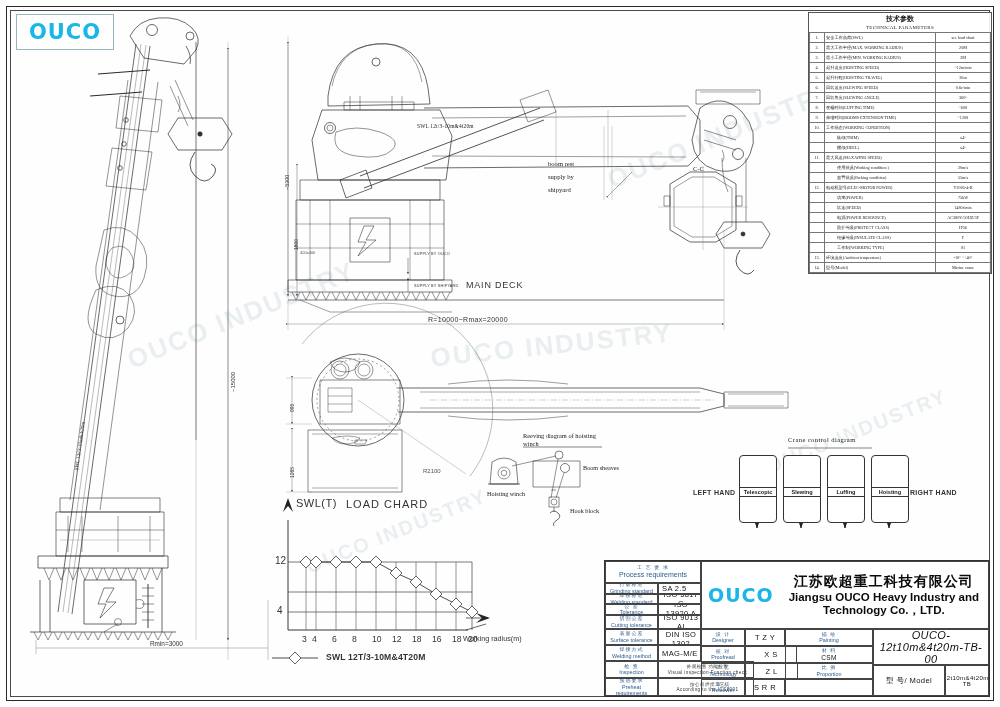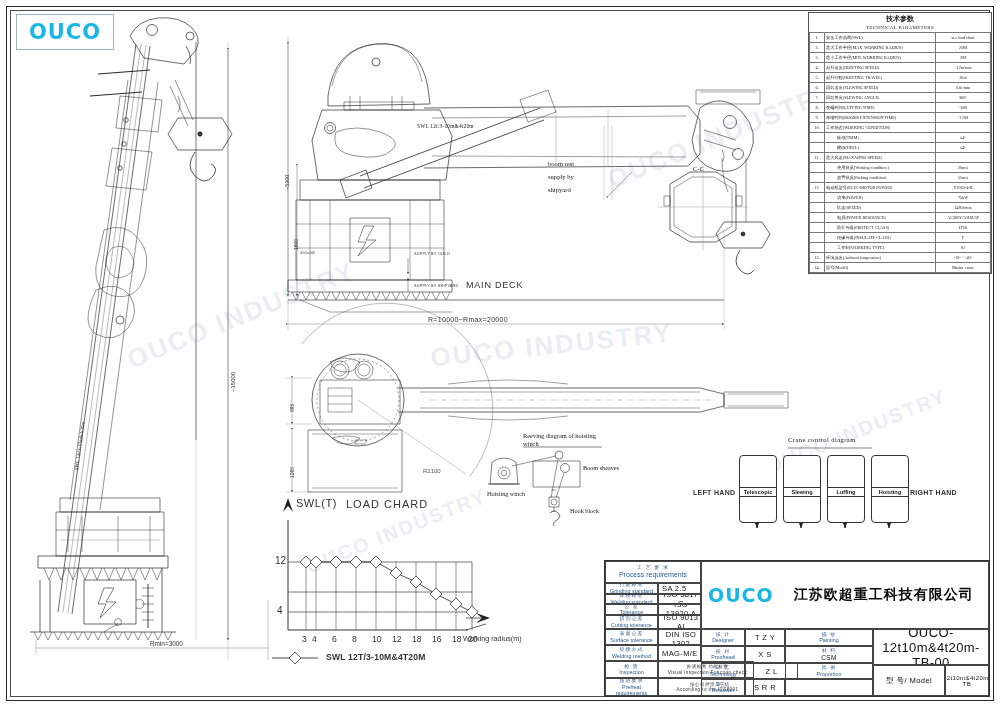--- a/index.html
+++ b/index.html
@@ -618,41 +618,42 @@
         <div class="cell" style="left: 53px; top: 117px; width: 96px; height: 18px; align-items: center; padding-left: 3px;">
           <span class="vl vl-s">按公司焊接工艺</span>
           <span class="vl vl-s">According to the ICS8001</span>
         </div>
       </div>
 
     <div class="cell" style="left:96px;top:0;width:288px;height:68px;flex-direction:row;gap:6px;justify-content:flex-start;padding-left:6px;">
       <span class="logo2">OUCO</span>
       <span style="display:flex;flex-direction:column;align-items:center;flex:1;">
         <span class="co-cn">江苏欧超重工科技有限公司</span>
+        <span class="co-en">Jiangsu OUCO Heavy Industry and Technology Co.，LTD.</span>
       </span>
     </div>
 
     <div id="tb-sign">
         <div class="cell" style="left: 96px; top: 68px; width: 44px; height: 17px;">
           <span class="cn">设  计</span>
           <span class="en">Designer</span>
         </div>
         <div class="cell" style="left: 140px; top: 68px; width: 40px; height: 17px;">
           <span class="vl">T Z Y</span>
         </div>
         <div class="cell" style="left: 180px; top: 68px; width: 88px; height: 17px;">
           <span class="cn">描  绘</span>
           <span class="en">Painting</span>
           <span class="vl" style="font-size:6.5px;"></span>
         </div>
         <div class="cell" style="left: 96px; top: 85px; width: 44px; height: 17px;">
           <span class="cn">校  对</span>
           <span class="en">Proofread</span>
         </div>
-        <div class="cell" style="left: 140px; top: 85px; width: 40px; height: 17px;">
+        <div class="cell" style="left: 140px; top: 85px; width: 52px; height: 17px;">
           <span class="vl">X  S</span>
         </div>
         <div class="cell" style="left: 180px; top: 85px; width: 88px; height: 17px;">
           <span class="cn">材  料</span>
           <span class="en"></span>
           <span class="vl" style="font-size:6.5px;">CSM</span>
         </div>
         <div class="cell" style="left: 96px; top: 102px; width: 44px; height: 16px;">
           <span class="cn">工  艺</span>
           <span class="en">Technology</span>
@@ -673,21 +674,21 @@
           <span class="vl">S R R</span>
         </div>
         <div class="cell" style="left: 180px; top: 118px; width: 88px; height: 17px;">
           <span class="cn"></span>
           <span class="en"></span>
           <span class="vl" style="font-size:6.5px;"></span>
         </div>
       </div>
 
     <div class="cell" style="left:268px;top:68px;width:116px;height:36px;">
-      <span class="vl" style="font-size:13px;">OUCO-12t10m&amp;4t20m-TB-00</span>
+      <span class="vl" style="font-size:11px;font-style:italic;">OUCO-12t10m&amp;4t20m-TB-00</span>
     </div>
     <div class="cell" style="left:268px;top:104px;width:72px;height:31px;">
       <span class="vl" style="font-size:7.6px;">型  号/ Model</span>
     </div>
     <div class="cell" style="left:340px;top:104px;width:44px;height:31px;">
       <span class="vl" style="font-size:6px;">12t10m&amp;4t20m-TB</span>
     </div>
   </div>
 
 </div>

